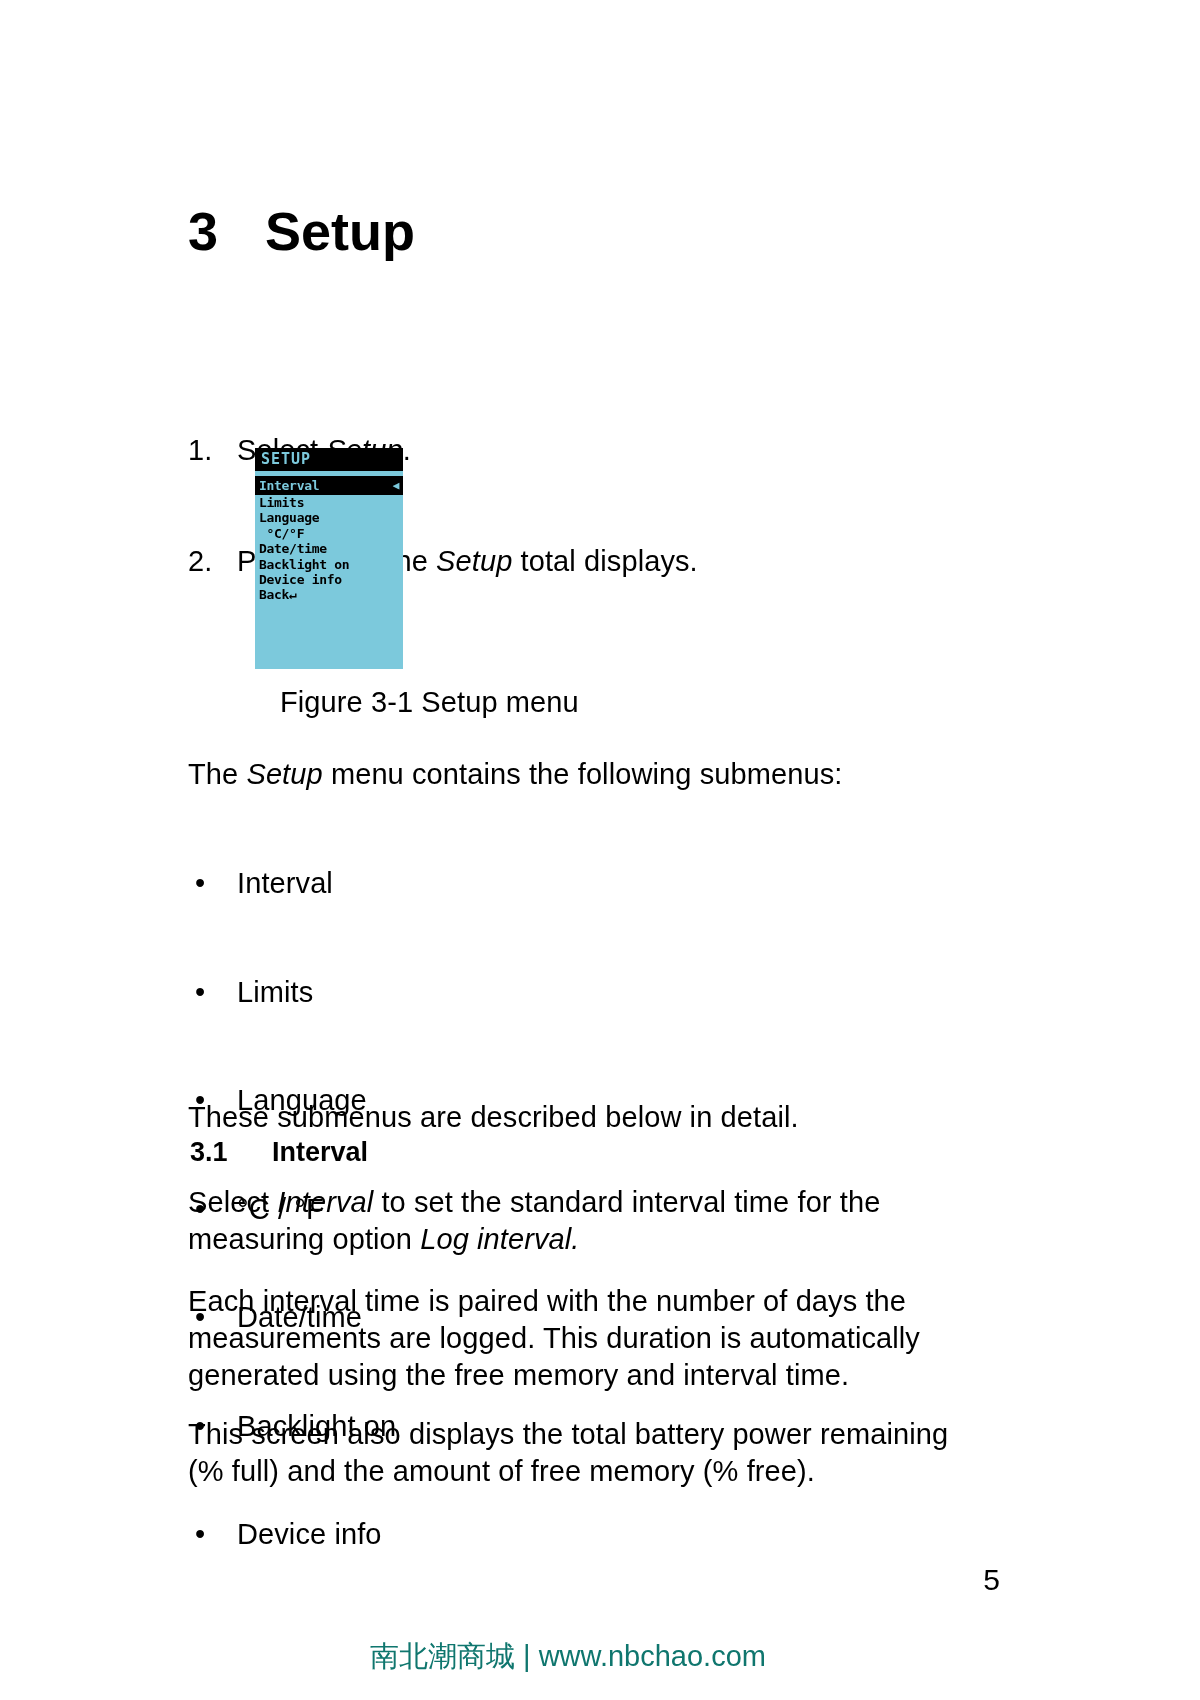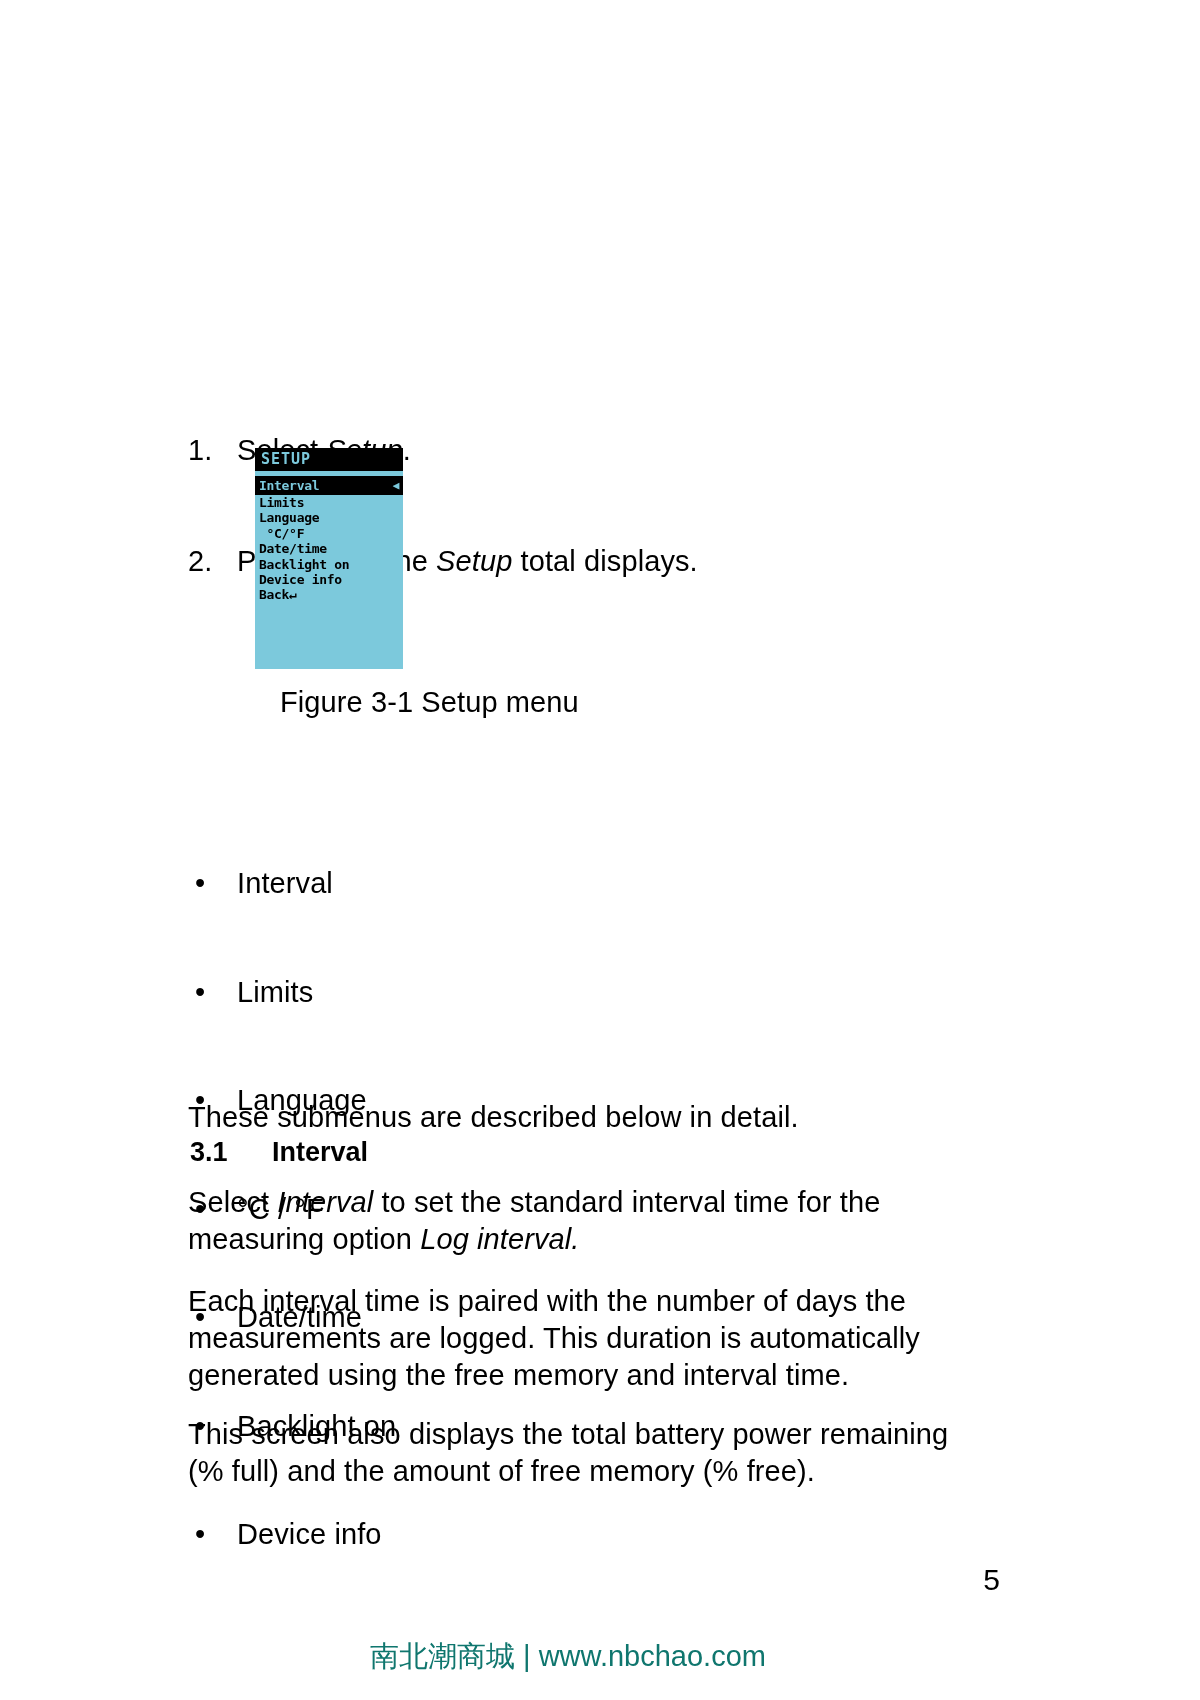--- a/index.html
+++ b/index.html
@@ -74,20 +74,23 @@
   .para-screen { left: 188px; top: 1416px; }
 
   .page-number { left: 900px; top: 1562px; width: 100px; text-align: right; font-size: 30px; line-height: 36px; }
   .footer { left: 188px; top: 1638px; width: 760px; text-align: center; font-size: 29px; line-height: 36px; color: #0f766e; }
 </style>
 </head>
 <body>
 
 <div class="page">
 
+  <div class="abs h1">
+    <span class="h-num">3</span><span>Setup</span>
+  </div>
 
 
   <div class="abs body-text steps">
     <div class="step-row">
       <span class="step-num">1.</span>
       <span><span>Select </span><span class="it">Setup</span><span>.</span></span>
     </div>
     <div class="step-row">
       <span class="step-num">2.</span>
       <span><span>Press OK. The </span><span class="it">Setup</span><span> total displays.</span></span>
@@ -108,20 +111,21 @@
         <div class="lcd-row">Date/time</div>
         <div class="lcd-row">Backlight on</div>
         <div class="lcd-row">Device info</div>
         <div class="lcd-row">Back↵</div>
       </div>
     </div>
   </div>
 
   <div class="abs body-text figure-caption">Figure 3-1 Setup menu</div>
 
+  <div class="abs body-text submenu-intro"><span>The </span><span class="it">Setup</span><span> menu contains the following submenus:</span></div>
 
   <div class="abs body-text bullet-list">
     <div class="bullet-row">
       <span class="bullet-marker">•</span>
       <span>Interval</span>
     </div>
     <div class="bullet-row">
       <span class="bullet-marker">•</span>
       <span>Limits</span>
     </div>

